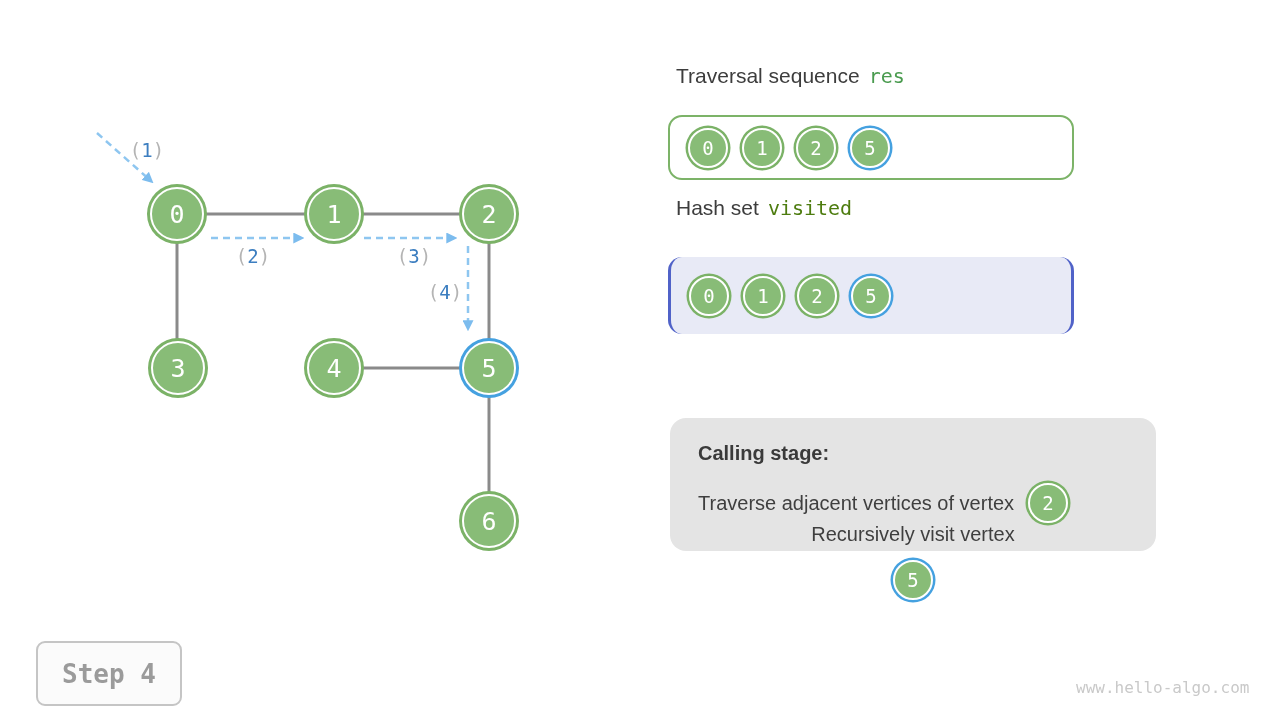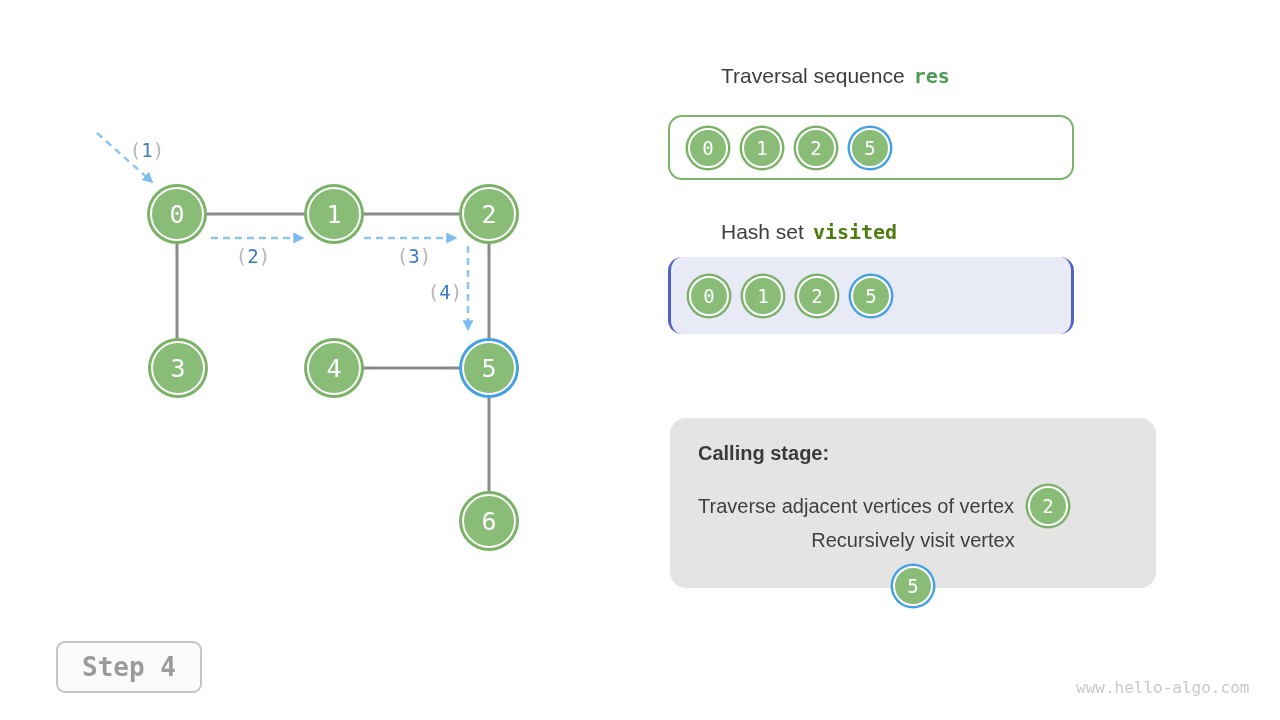--- a/index.html
+++ b/index.html
@@ -38,25 +38,24 @@
   }
   .steplbl .paren { color: #b4b4b4; }
   .steplbl .num { color: #3c7ec0; }
 
   
   .panel-title {
     position: absolute;
     display: flex; align-items: baseline; gap: 9px;
     font-size: 21px; color: #3d3d3d;
     white-space: nowrap;
-    margin-left: 45px;
   }
   .panel-title code {
     font-family: "DejaVu Sans Mono", monospace;
-    font-weight: bold; font-size: 20px; text-align: center;
+    font-weight: normal; font-size: 20px; text-align: center;
   }
   .code-green { color: #4a9b4f; }
   .code-indigo { color: #4d7c0f; }
 
   .chip-box {
     position: absolute;
     box-sizing: border-box;
     display: flex; align-items: center;
     padding-left: 18px; gap: 14px;
   }
@@ -82,21 +81,21 @@
     box-shadow: 0 0 0 2.5px #7bb267;
     display: flex; align-items: center; justify-content: center;
     color: #ffffff;
     font-family: "DejaVu Sans Mono", monospace;
     font-size: 19px;
   }
   .chip.hl { box-shadow: 0 0 0 2.5px #45a1e0; }
 
   .calling-box {
     position: absolute;
-    left: 670px; top: 418px; width: 486px; height: 170px;
+    left: 670px; top: 418px; width: 486px; height: 133px;
     box-sizing: border-box;
     background: #e4e4e4;
     border-radius: 16px;
     padding: 24px 28px 0 28px;
     display: flex; flex-direction: column;
   }
   .calling-title {
     font-size: 20px; font-weight: bold; color: #3a3a3a;
     margin-bottom: 18px;
   }
@@ -104,27 +103,27 @@
     display: flex; align-items: center; gap: 14px;
     font-size: 20px; color: #3f3f3f;
     height: 46px;
     text-align: center;
   }
   .call-line + .call-line { margin-top: 0px; flex-direction: column; }
 
   
   .step-box {
     position: absolute;
-    left: 36px; top: 641px; width: 146px; height: 52px;
+    left: 36px; top: 641px; width: 146px; height: 65px;
     box-sizing: border-box;
     background: #fbfbfb;
     border: 2px solid #c5c5c5; border-radius: 9px;
     display: flex; align-items: center; justify-content: center;
     font-family: "DejaVu Sans Mono", monospace;
-    font-weight: bold; font-size: 26px; color: #9b9b9b; margin-left: 20px;
+    font-weight: bold; font-size: 26px; color: #9b9b9b;
   }
   .watermark {
     position: absolute;
     left: 1076px; top: 678px;
     font-family: "DejaVu Sans Mono", monospace;
     font-size: 16px; color: #c9c9c9;
     white-space: nowrap;
   }
 </style>
 </head>
@@ -183,21 +182,21 @@
     <span>Traversal sequence</span>
     <code class="code-green">res</code>
   </div>
   <div class="chip-box res-box">
     <span class="chip">0</span>
     <span class="chip">1</span>
     <span class="chip">2</span>
     <span class="chip hl">5</span>
   </div>
 
-  <div class="panel-title" style="left:676px;top:220px">
+  <div class="panel-title" style="left:676px;top:196px">
     <span>Hash set</span>
     <code class="code-indigo">visited</code>
   </div>
   <div class="chip-box visited-box">
     <span class="chip">0</span>
     <span class="chip">1</span>
     <span class="chip">2</span>
     <span class="chip hl">5</span>
   </div>
 

